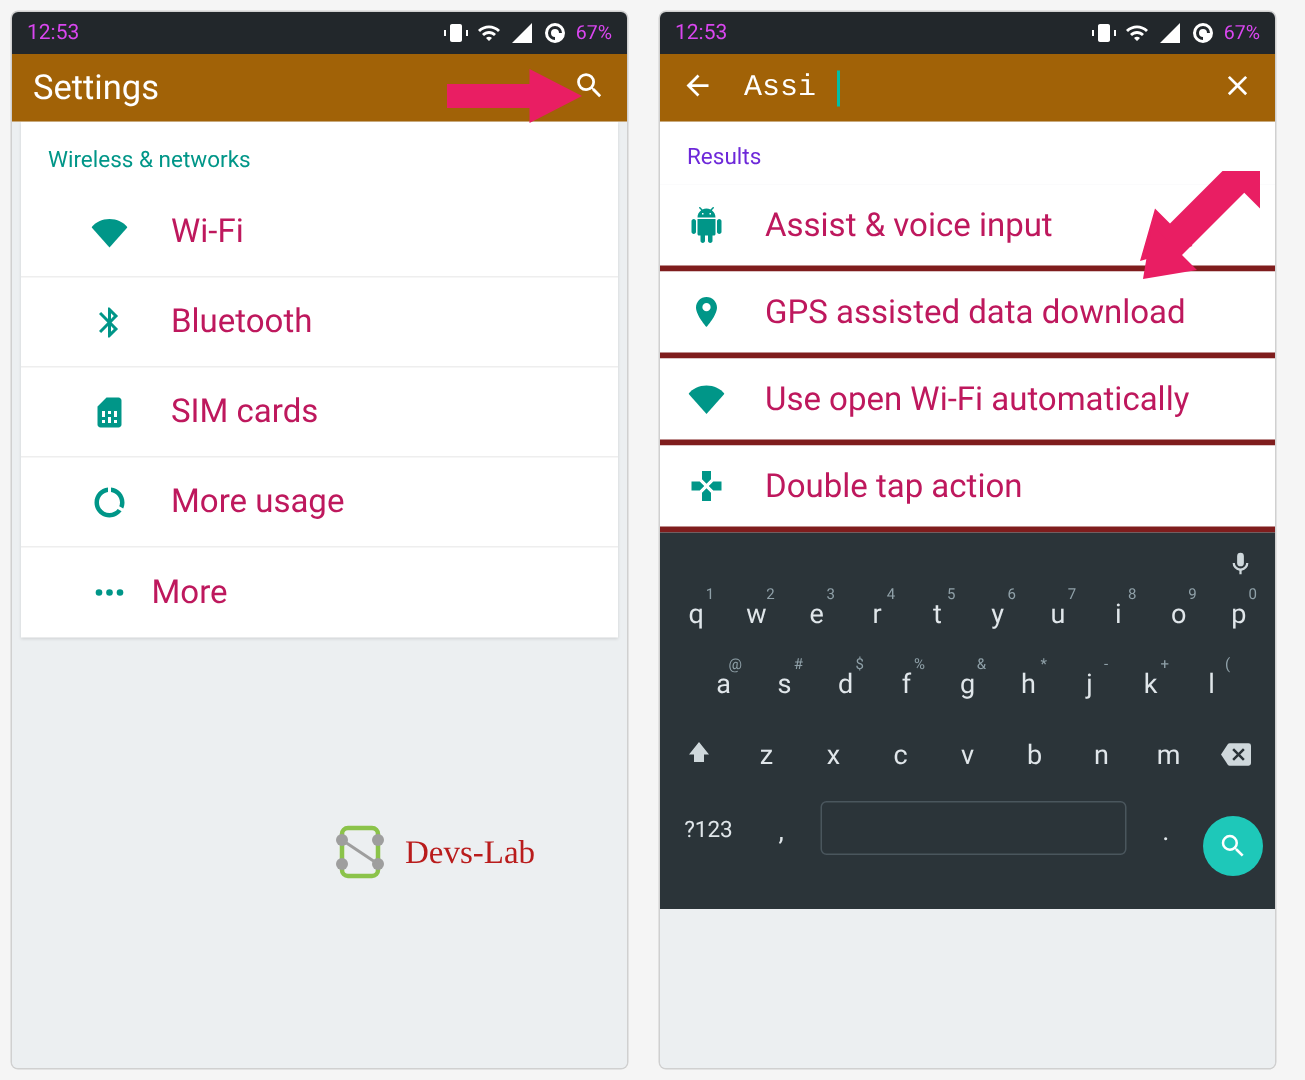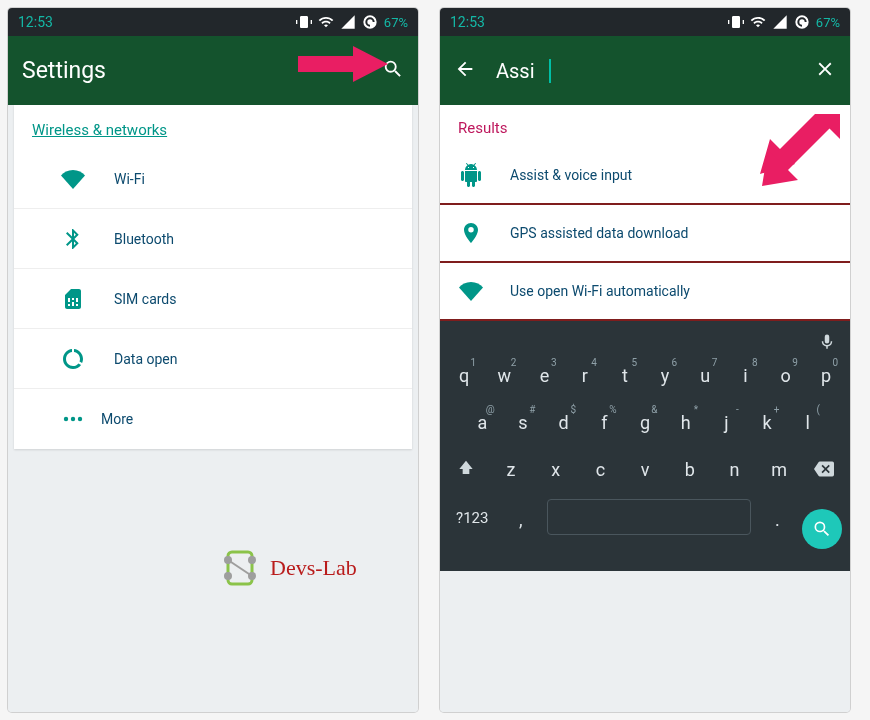--- a/index.html
+++ b/index.html
@@ -14,60 +14,60 @@
   .phone {
     width: 410px; height: 704px;
     background: #eceff1;
     border-radius: 4px;
     box-shadow: 0 0 0 1px #d0d0d0;
     overflow: hidden;
     position: relative;
     display: flex; flex-direction: column;
   }
   .statusbar {
-    height: 28px; background: #22272b; color: #14b8a6;
+    height: 28px; background: #22272b; color: #d946ef;
     display: flex; align-items: center; justify-content: space-between;
     padding: 0 10px; font-size: 14px;
   }
   .status-right { display: flex; align-items: center; gap: 6px; }
   .status-right svg { width: 16px; height: 16px; fill: #fff; }
   .appbar {
-    height: 69px; background: #14532d; color: #fff;
+    height: 45px; background: #a16207; color: #fff;
     display: flex; align-items: center; padding: 0 14px;
     gap: 20px; position: relative;
   }
   .appbar-title { font-size: 23px; font-weight: 400; flex: 1; }
   .appbar svg { width: 22px; height: 22px; fill: #fff; }
   .caret {
     border-left: 2px solid #00bfa5; height: 24px; margin-left: -6px;
     animation: blink 1s steps(1) infinite;
   }
   @keyframes blink { 50% { opacity: 0; } }
   .content { flex: 1; background: #eceff1; overflow: hidden; }
   .card {
     background: #fff; margin: 0 6px 10px 6px;
     box-shadow: 0 1px 2px rgba(0,0,0,0.12);
   }
   .section-heading {
-    color: #009688; font-size: 15px; padding: 16px 10px 10px 18px; text-decoration: underline;
+    color: #009688; font-size: 15px; padding: 16px 10px 10px 18px;
   }
   .row {
     display: flex; align-items: center; height: 60px;
     padding: 0 18px; gap: 28px;
     border-bottom: 1px solid #eee;
   }
   .row:last-child { border-bottom: none; gap: 15px; }
   .row-ind { padding-left: 46px; }
   .row-icon { width: 26px; height: 26px; display: flex; align-items: center; justify-content: center; }
   .row-icon svg { fill: #009688; width: 24px; height: 24px; }
-  .row-label { color: #0c4a6e; font-size: 14px; }
-  .results-heading { color: #be185d; font-size: 15px; padding: 14px 18px 10px 18px; background:#fff; }
+  .row-label { color: #be185d; font-size: 22px; }
+  .results-heading { color: #6d28d9; font-size: 15px; padding: 14px 18px 10px 18px; background:#fff; }
   .result-row {
     background:#fff; display:flex; align-items:center; height:58px;
-    padding:0 18px; gap:26px; border-bottom:2px solid #7f1d1d;
+    padding:0 18px; gap:26px; border-bottom:4px solid #7f1d1d;
   }
   .result-row:first-of-type { background: #f7f7f7; }
   .keyboard {
     background:#2b3439; padding:8px 4px 6px 4px; color:#cfd8dc;
     user-select:none;
   }
   .krow { display:flex; justify-content:space-between; margin-bottom:6px;}
   .key {
     flex:1; text-align:center; padding:10px 0; position:relative;
     font-size:18px; color:#e0e6ea;
@@ -158,21 +158,21 @@
             </svg>
           </span>
         <span class="row-label">SIM cards</span>
       </div>
       <div class="row row-ind">
         <span class="row-icon">
             <svg viewBox="0 0 24 24">
               <path d="M13 2.05v3.03c3.39.49 6 3.39 6 6.92 0 .9-.18 1.75-.48 2.54l2.6 1.53c.56-1.24.88-2.62.88-4.07 0-5.18-3.95-9.45-9-9.95zM12 19c-3.87 0-7-3.13-7-7 0-3.53 2.61-6.43 6-6.92V2.05c-5.06.5-9 4.76-9 9.95 0 5.52 4.47 10 9.99 10 3.31 0 6.24-1.61 8.06-4.09l-2.6-1.53C16.17 17.98 14.21 19 12 19z"></path>
             </svg>
           </span>
-        <span class="row-label">Data open</span>
+        <span class="row-label">More usage</span>
       </div>
       <div class="row row-ind">
         <span class="row-icon">
             <svg viewBox="0 0 24 24">
               <circle cx="5" cy="12" r="2.2"></circle>
               <circle cx="12" cy="12" r="2.2"></circle>
               <circle cx="19" cy="12" r="2.2"></circle>
             </svg>
           </span>
         <span class="row-label">More</span>
@@ -211,21 +211,21 @@
           <path d="M12 2a10 10 0 100 20 10 10 0 000-20zm0 3a7 7 0 017 7h-3a4 4 0 10-4 4v3a7 7 0 010-14z"></path>
         </svg>
       <span class="battpct">67%</span>
     </div>
   </div>
 
   <div class="appbar">
     <span><svg viewBox="0 0 24 24">
           <path d="M20 11H7.83l5.59-5.59L12 4l-8 8 8 8 1.41-1.41L7.83 13H20v-2z"></path>
         </svg></span>
-    <span style="font-size:20px;color:#fff;">Assi</span>
+    <span style="font-size:20px;color:#fff;font-family:Liberation Mono, monospace;">Assi</span>
     <span class="caret"></span>
     <span style="flex:1"></span>
     <span><svg viewBox="0 0 24 24">
           <path d="M19 6.41L17.59 5 12 10.59 6.41 5 5 6.41 10.59 12 5 17.59 6.41 19 12 13.41 17.59 19 19 17.59 13.41 12 19 6.41z"></path>
         </svg></span>
   </div>
 
   <svg class="arrow2" width="80" height="80" viewBox="0 0 80 80">
     <polygon points="80,0 55,0 20,35 10,25 0,60 35,50 25,40 60,5 80,25" fill="#e91e63" transform="rotate(0)"></polygon>
     <polygon points="78,2 62,2 18,46 8,36 2,72 38,66 28,56 78,6" fill="#e91e63"></polygon>
@@ -249,20 +249,28 @@
         </span>
       <span class="row-label">GPS assisted data download</span>
     </div>
     <div class="result-row">
       <span class="row-icon">
           <svg viewBox="0 0 24 24">
             <path d="M12 3C7 3 2.73 5.11 0 8.5L12 22 24 8.5C21.27 5.11 17 3 12 3z"></path>
           </svg>
         </span>
       <span class="row-label">Use open Wi-Fi automatically</span>
+    </div>
+    <div class="result-row">
+      <span class="row-icon">
+          <svg viewBox="0 0 24 24">
+            <path d="M15 7.5V2H9v5.5l3 3 3-3zM7.5 9H2v6h5.5l3-3-3-3zM9 16.5V22h6v-5.5l-3-3-3 3zM16.5 9l-3 3 3 3H22V9h-5.5z"></path>
+          </svg>
+        </span>
+      <span class="row-label">Double tap action</span>
     </div>
 
     <div class="keyboard">
       <div class="mic-row">
           <span><svg viewBox="0 0 24 24">
               <path d="M12 14a3 3 0 003-3V5a3 3 0 00-6 0v6a3 3 0 003 3zm5-3a5 5 0 01-10 0H5a7 7 0 006 6.92V21h2v-3.08A7 7 0 0019 11h-2z"></path>
             </svg></span>
         </div>
       <div class="krow" id="krow1">
           <div class="key">q<sup>1</sup></div>

